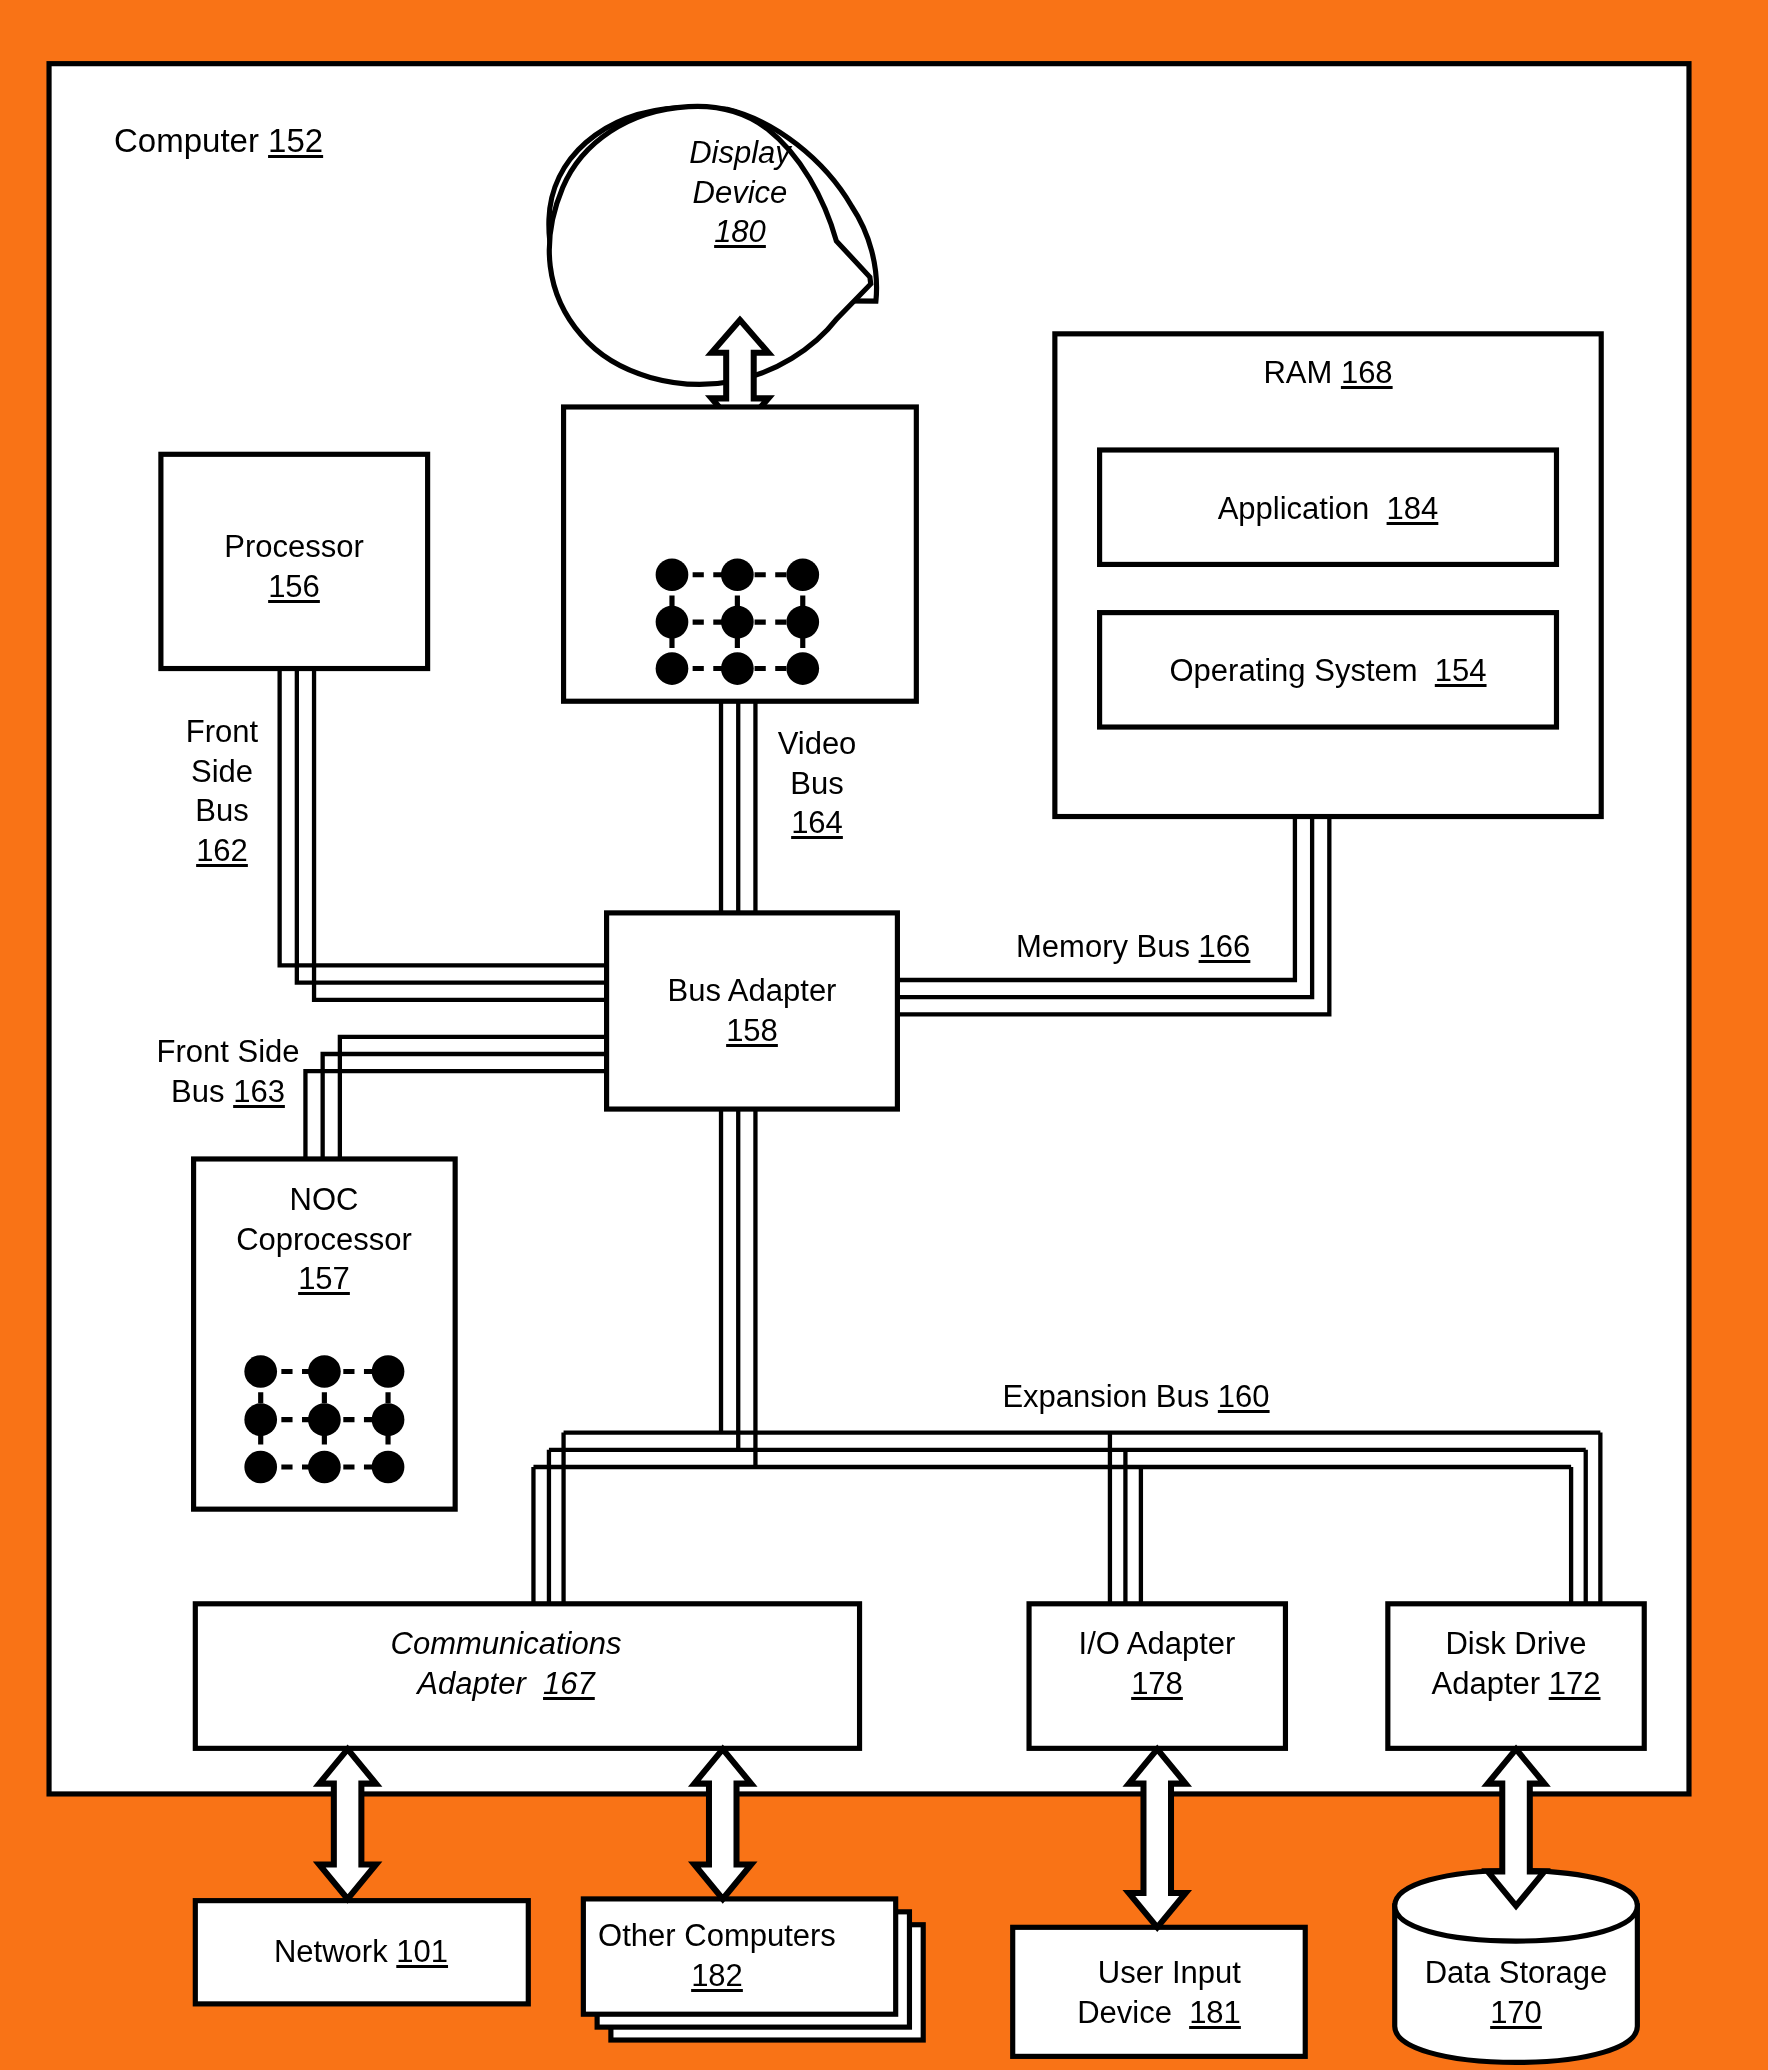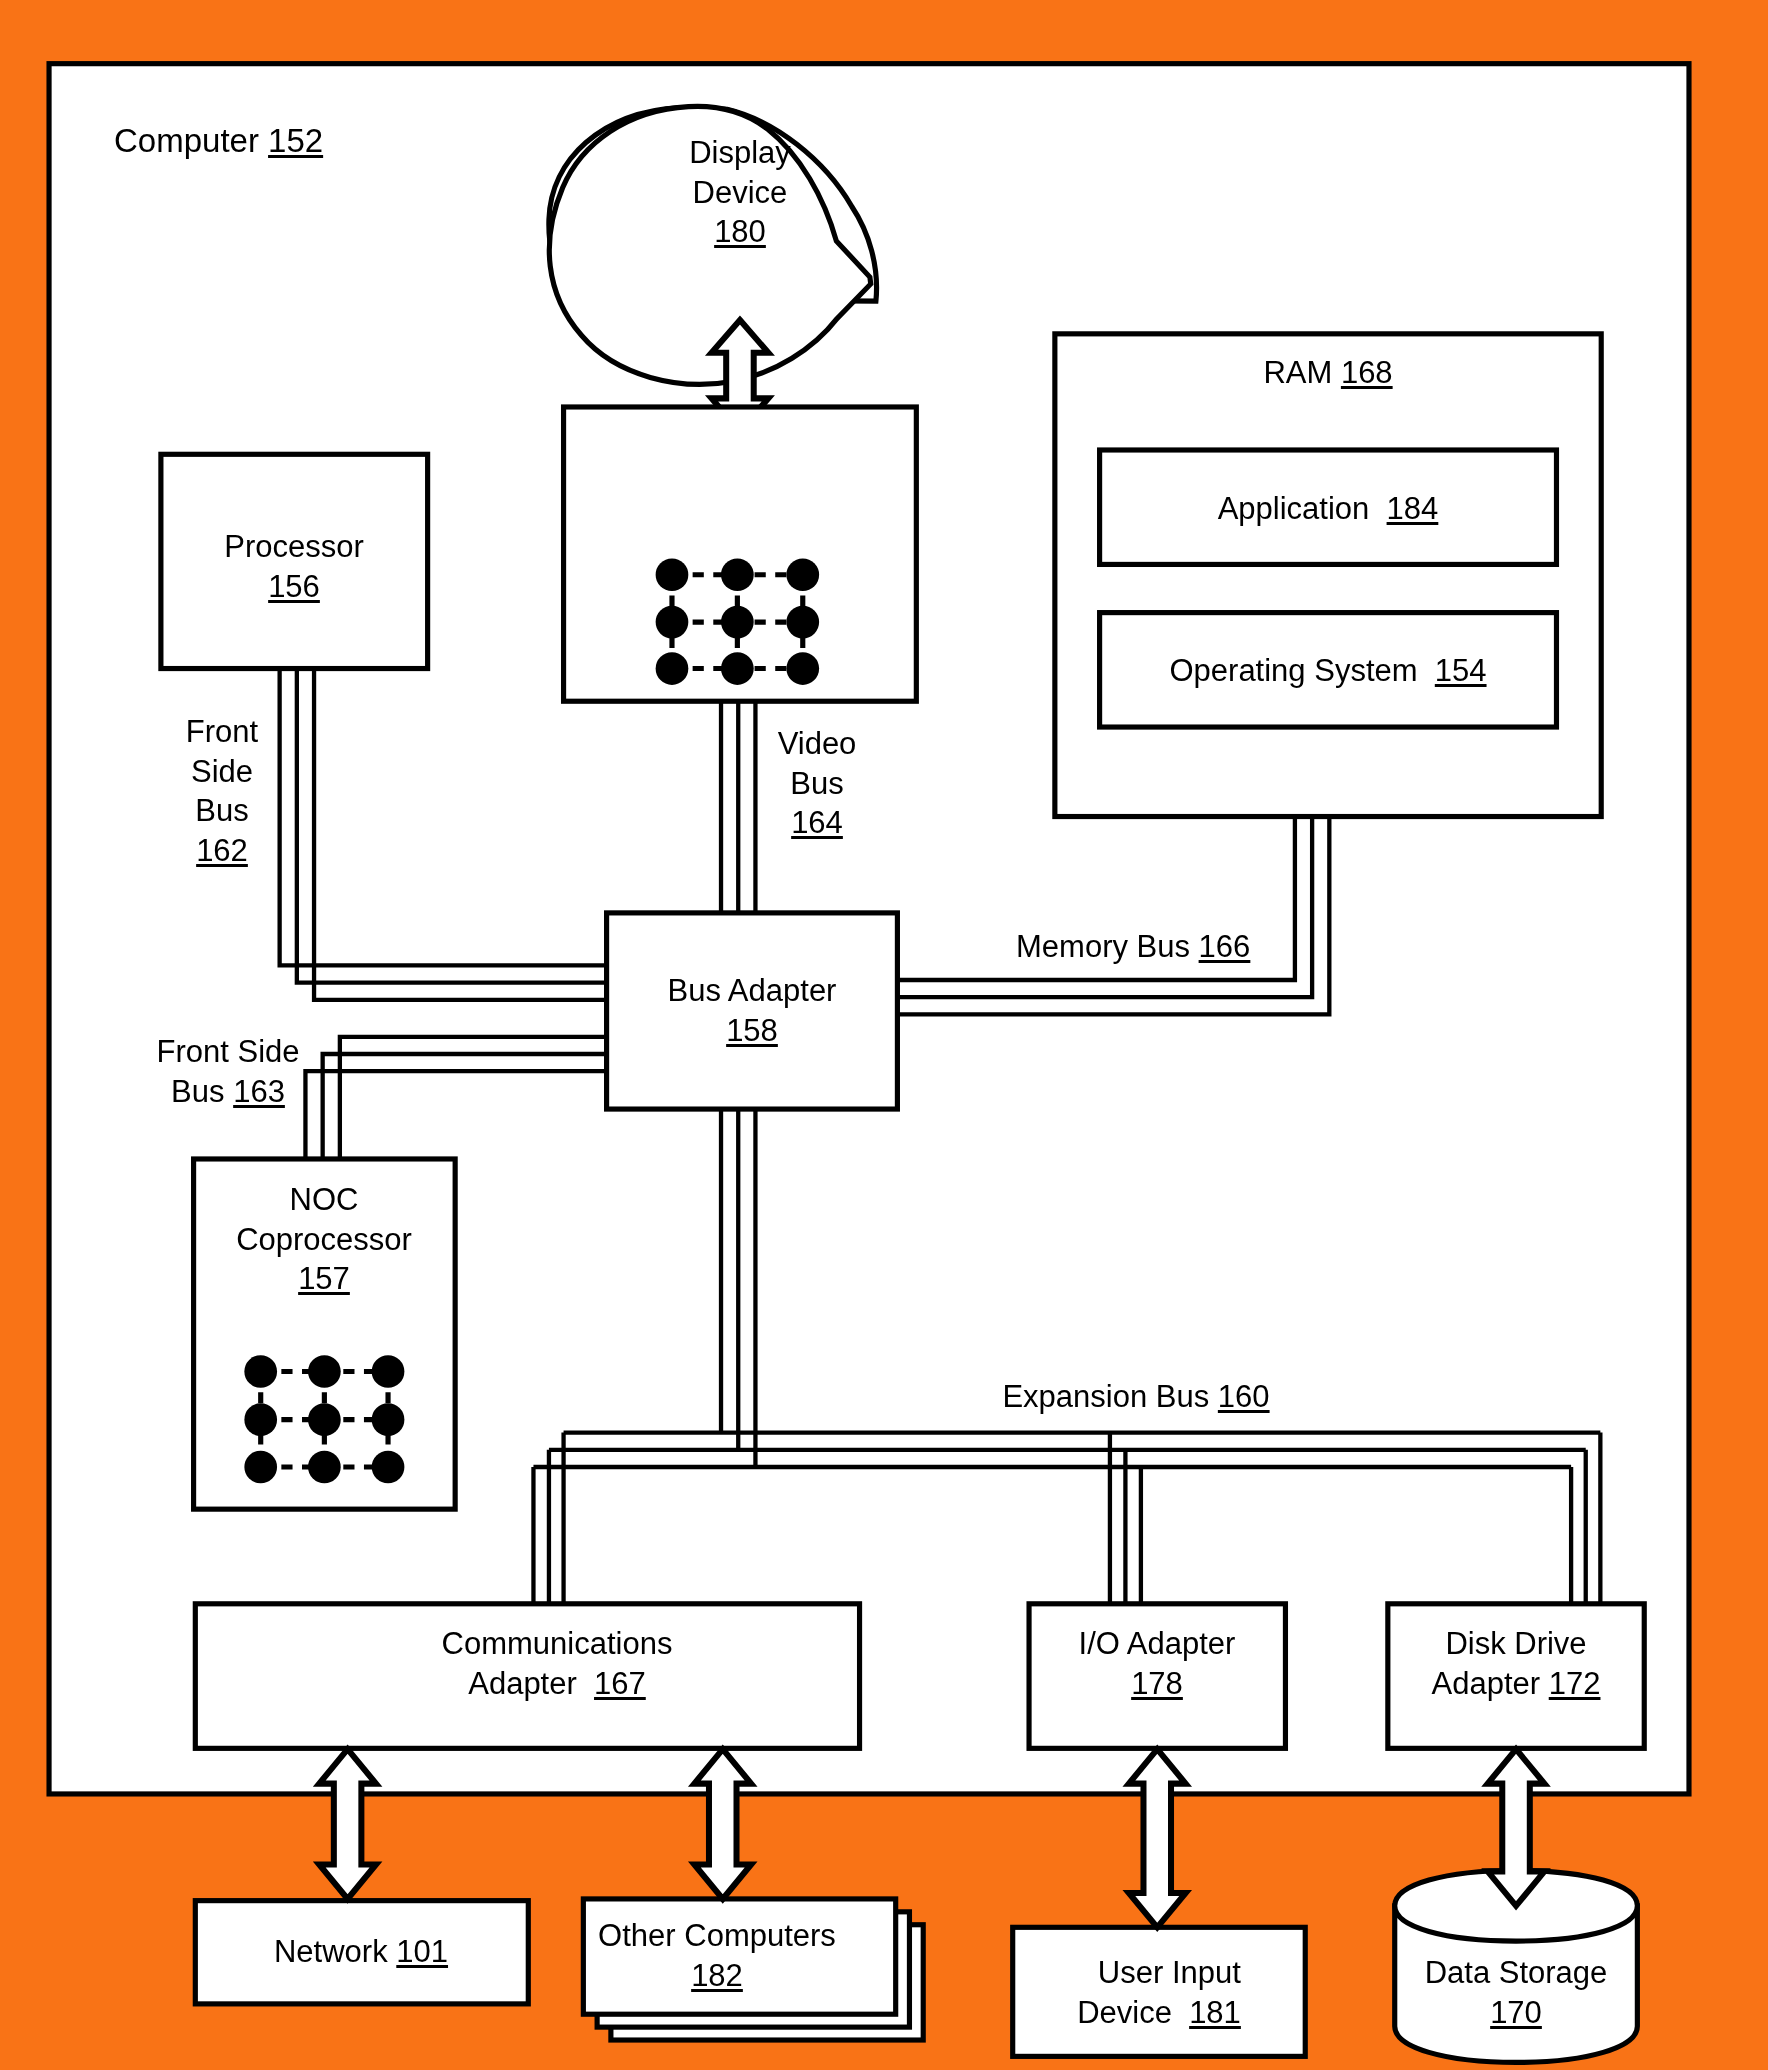--- a/index.html
+++ b/index.html
@@ -272,21 +272,21 @@
              L 1729 2073
              Z"></path>
 
   </svg>
 
   <div class="lbl big" style="left:114px; top:120px; text-align:left;">
     <span>Computer</span>
     <u>152</u>
   </div>
 
-  <div class="lbl ctr" style="left:740px; top:133px;">
+  <div class="lbl ctr" style="left:740px; top:133px;font-style:italic;">
     <div>Display</div>
     <div>Device</div>
     <div><u>180</u></div>
   </div>
 
 
   <div class="lbl ctr" style="left:1328px; top:353px;">
     <span>RAM</span>
     <u>168</u>
   </div>
@@ -339,21 +339,21 @@
     <div>NOC</div>
     <div>Coprocessor</div>
     <div><u>157</u></div>
   </div>
 
   <div class="lbl ctr" style="left:1136px; top:1377px;">
     <span>Expansion Bus</span>
     <u>160</u>
   </div>
 
-  <div class="lbl ctr" style="left:557px; top:1624px;">
+  <div class="lbl ctr" style="left:506px; top:1624px;font-style:italic;">
     <div>Communications</div>
     <div>
       <span>Adapter</span>&nbsp;
       <u>167</u>
     </div>
   </div>
 
   <div class="lbl ctr" style="left:1157px; top:1624px;">
     <div>I/O Adapter</div>
     <div><u>178</u></div>

